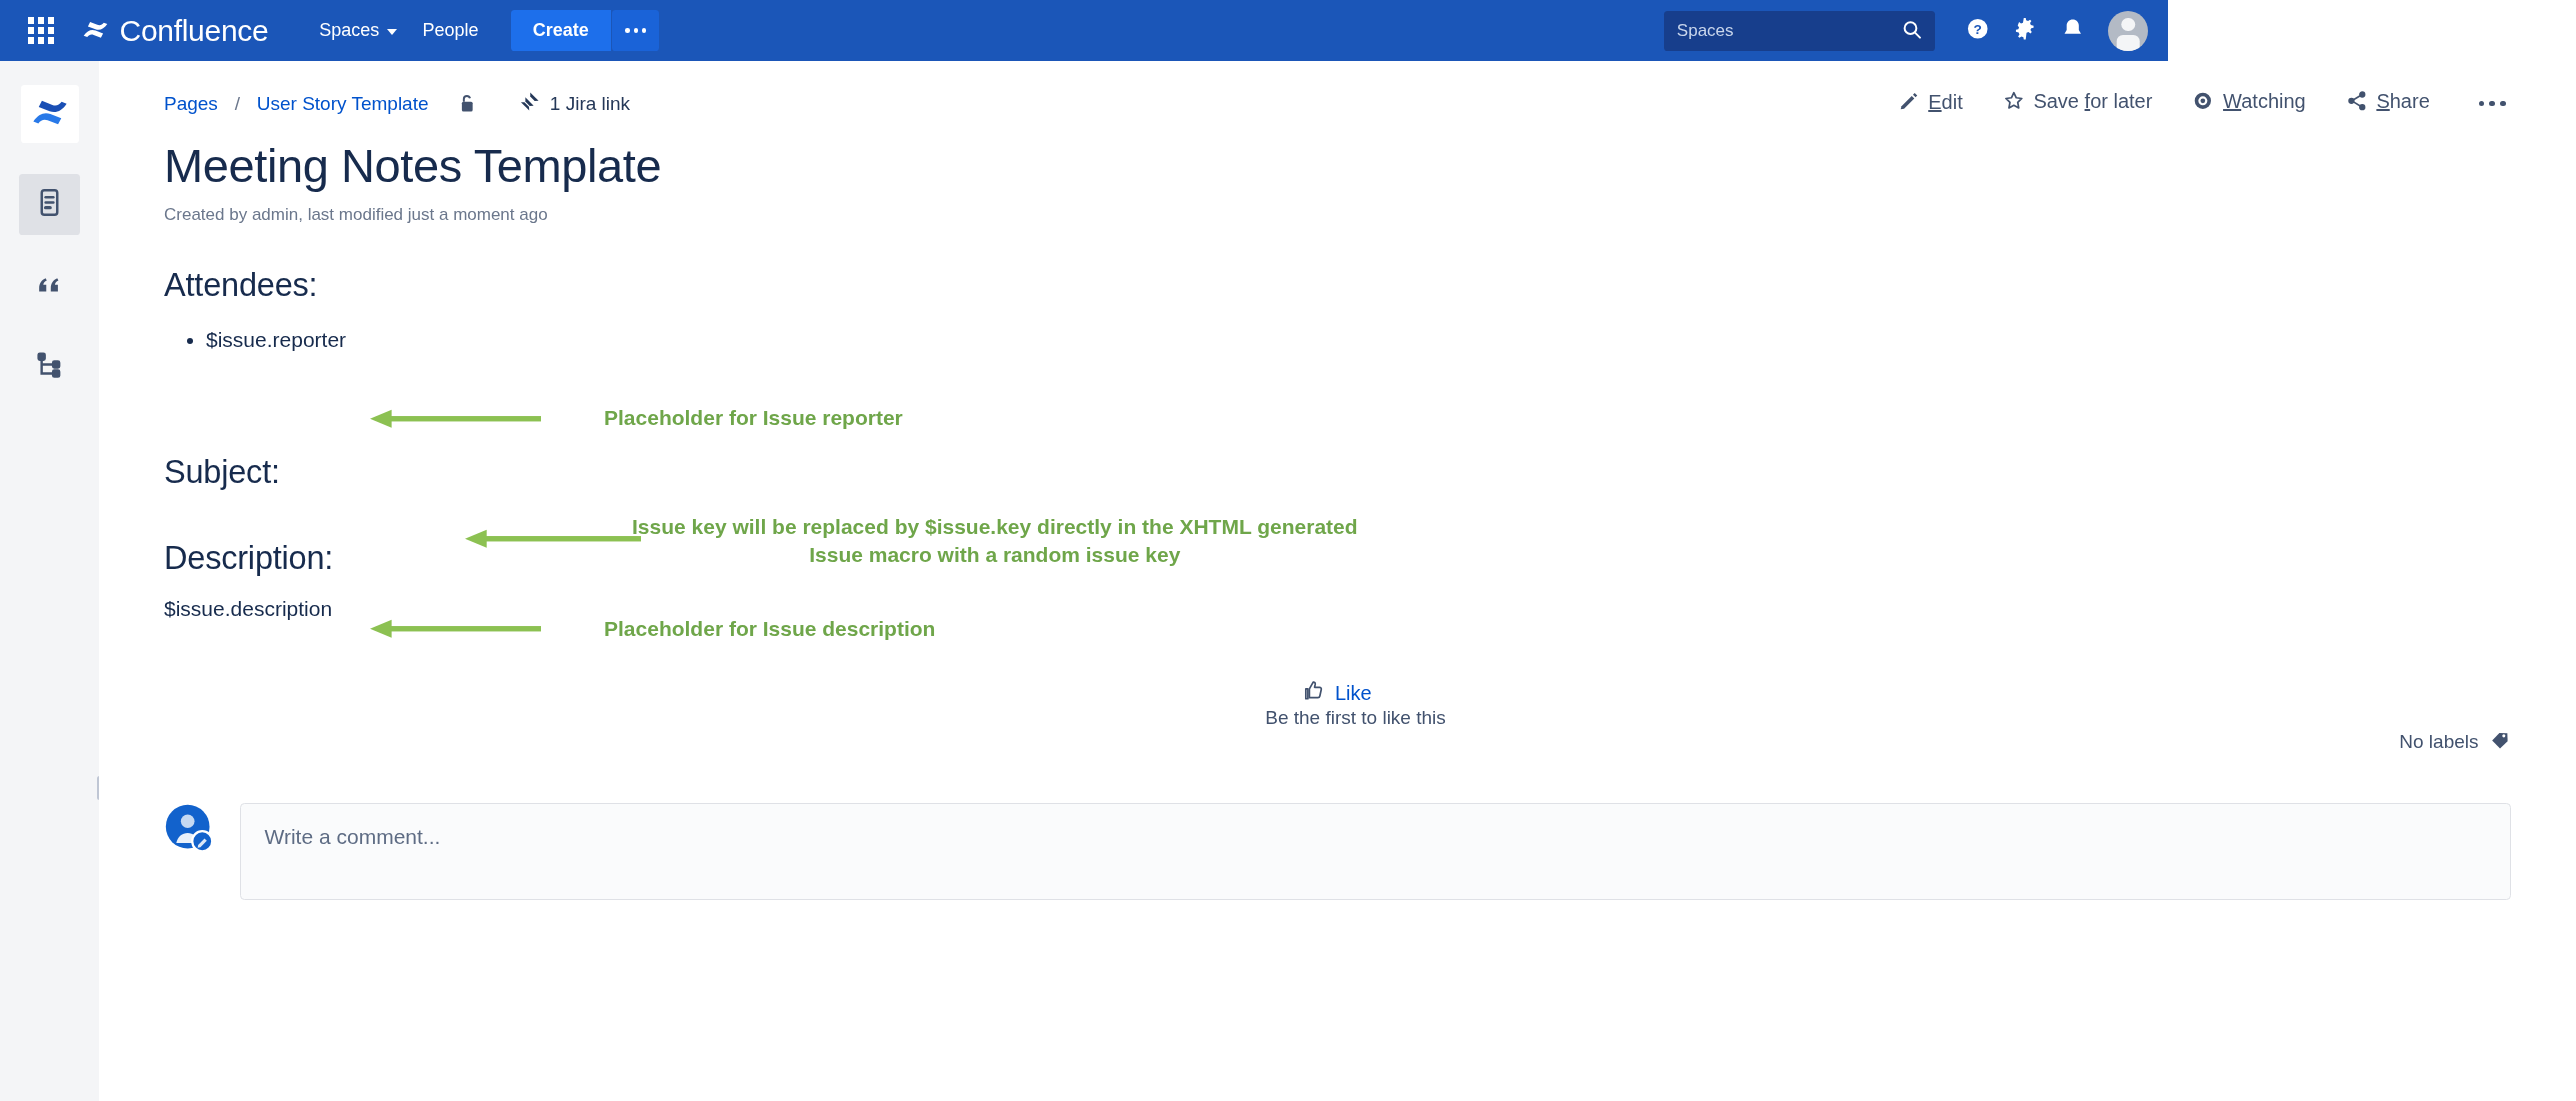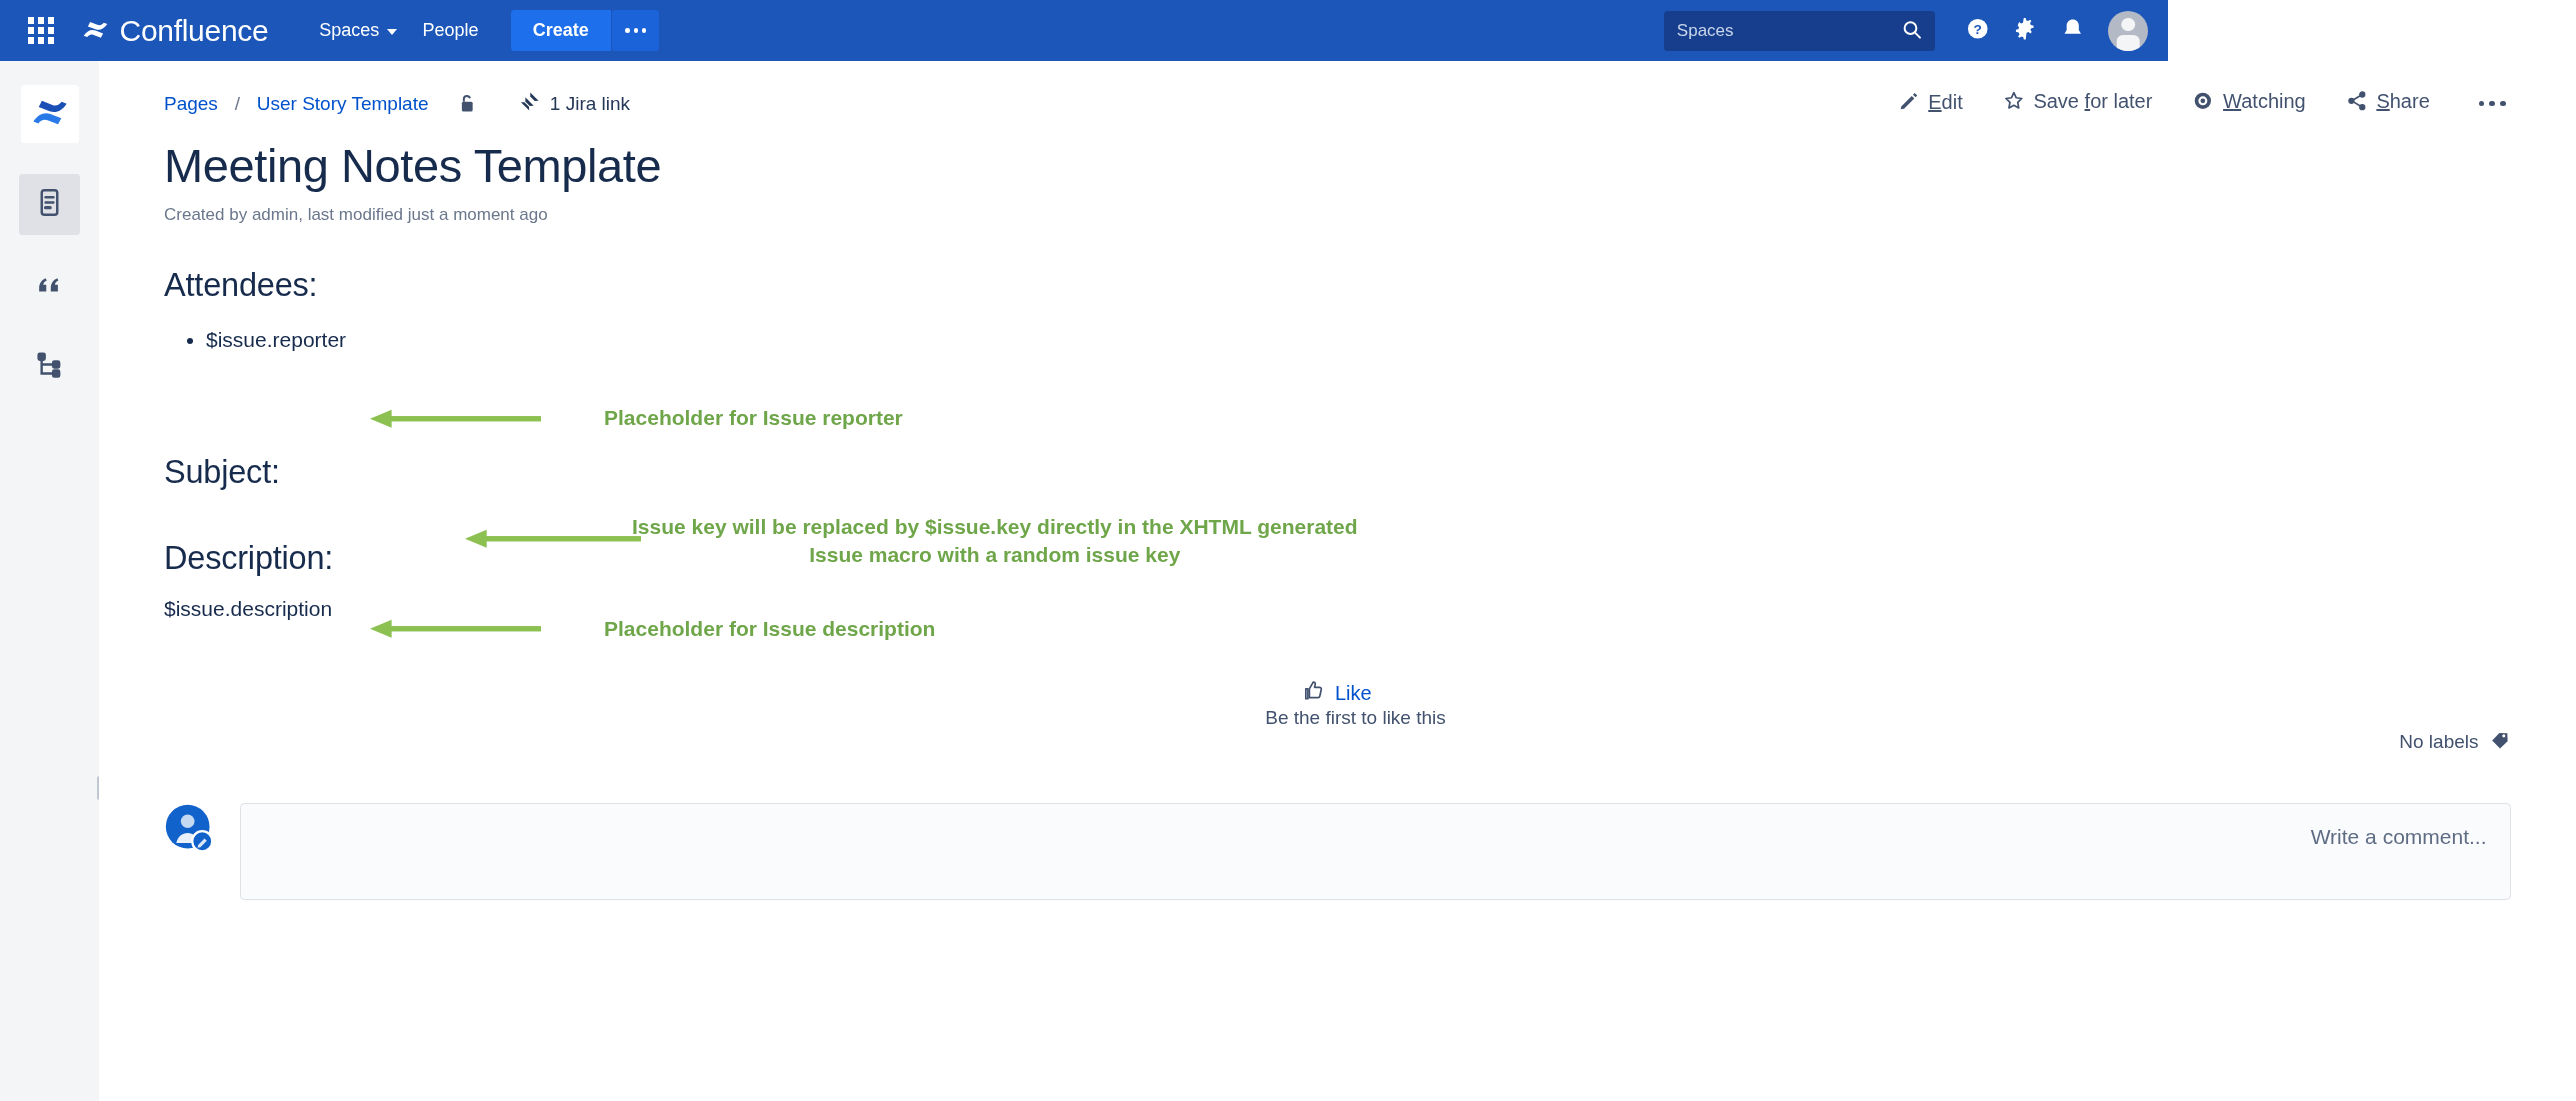--- a/index.html
+++ b/index.html
@@ -199,21 +199,21 @@
   .like-btn { display: flex; align-items: center; gap: 9px; color: #0052CC; font-size: 20px; }
   .like-note { color: #42526E; font-size: 19px; margin-left: 36px; }
   .labels { margin-left: auto; display: flex; align-items: center; gap: 10.8px; color: #42526E; font-size: 19px; }
 
   .comment-row { display: flex; align-items: flex-start; gap: 25px; margin: 47px 65px 0 65px; }
   .comment-avatar { position: relative; width: 51px; height: 51px; flex: 0 0 51px; }
   .comment-box {
     flex: 1; height: 97px; background: #FAFBFC;
     border: 1.8px solid #DFE1E6; border-radius: 4.5px;
     display: flex; align-items: flex-start; padding: 21.7px 23.5px;
-    color: #5E6C84; font-size: 21px; justify-content: flex-end;
+    color: #5E6C84; font-size: 21px;
   }
 </style>
 </head>
 <body>
 
 <div class="topbar">
   <div class="app-switcher">
     <span class="grid9">
       <i></i>
         <i></i>

